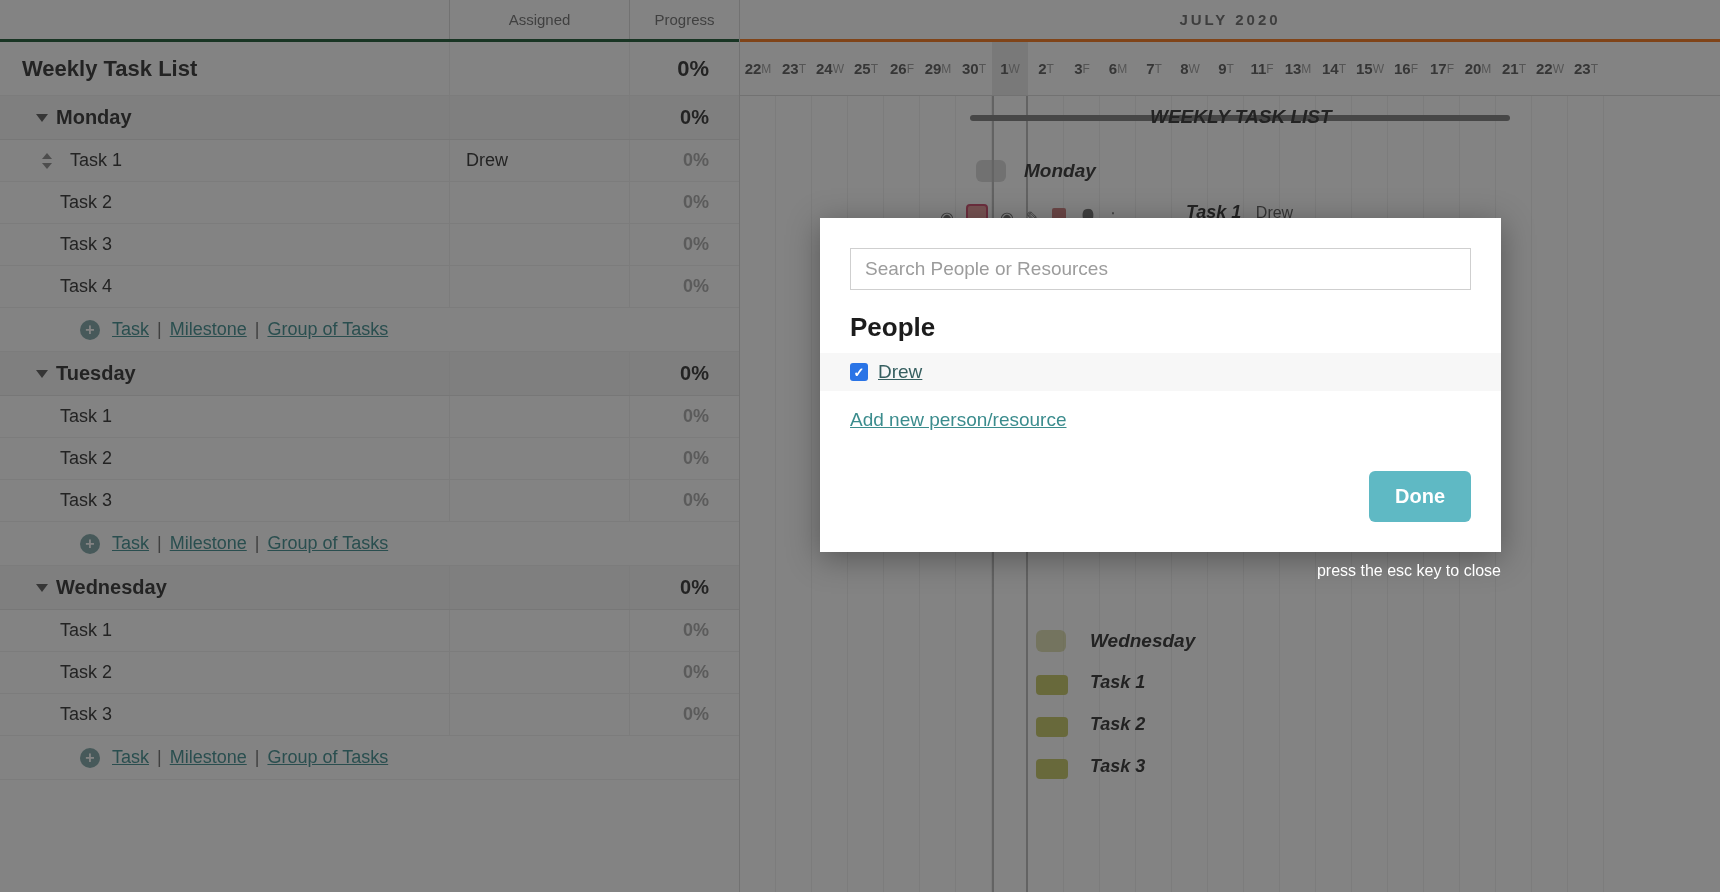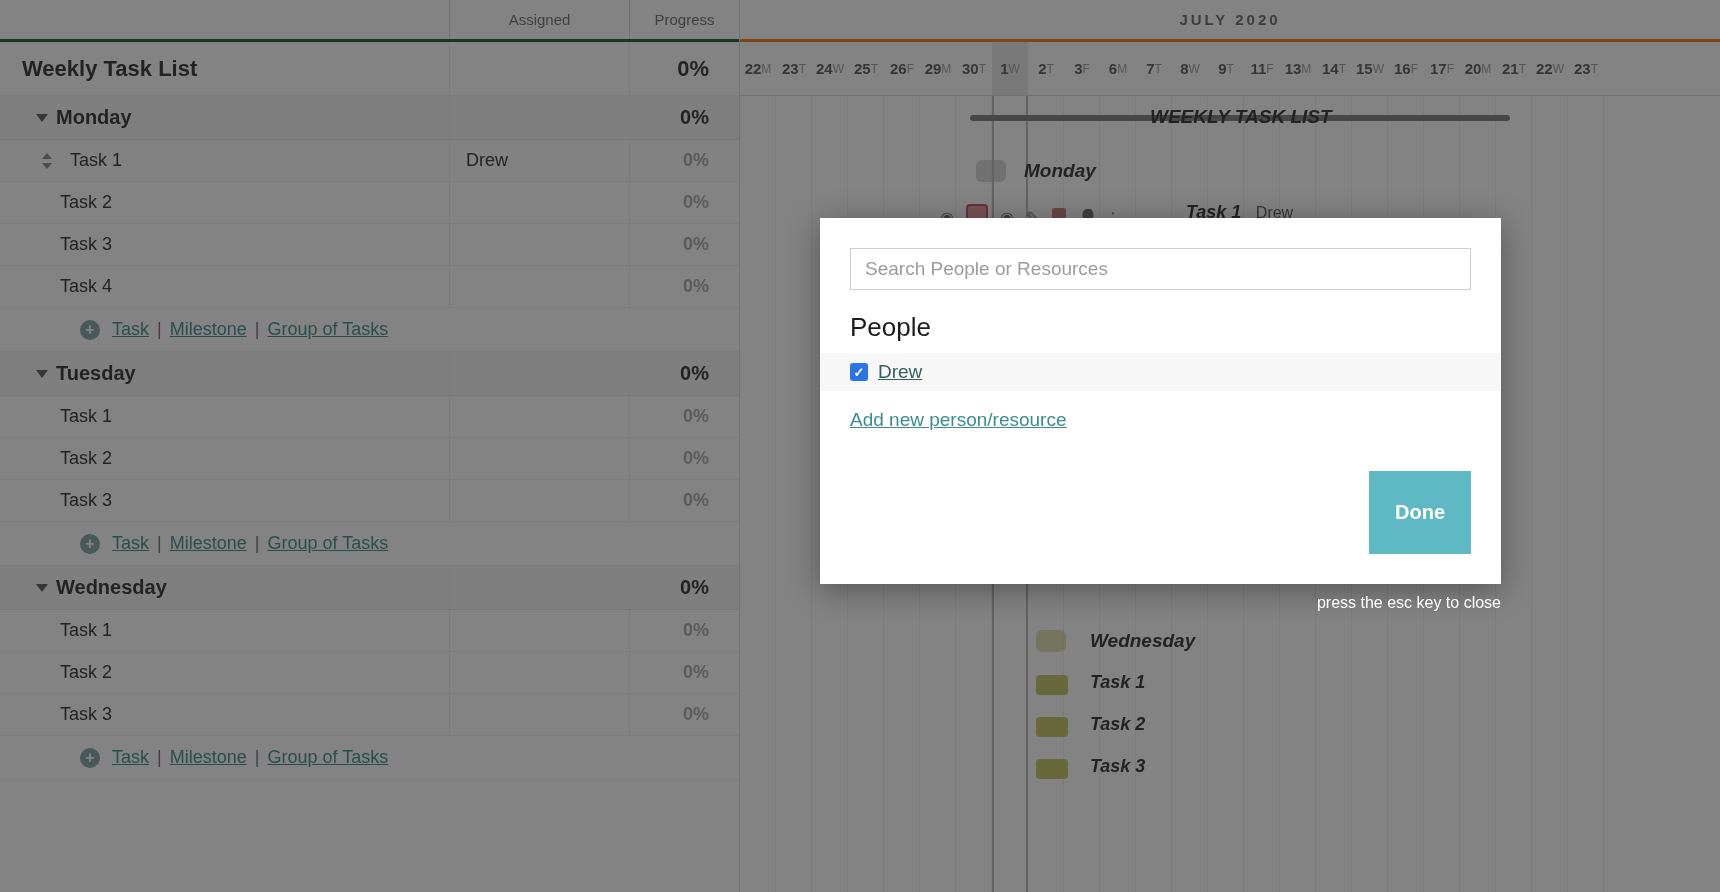--- a/index.html
+++ b/index.html
@@ -155,33 +155,33 @@
     position:absolute; left:820px; top:218px; width:681px;
     background:#fff; box-shadow:0 6px 30px rgba(0,0,0,.35);
     padding:30px; 
   }
   .search-input {
     width:100%; height:42px; border:1px solid #cfcfcf; padding:0 14px;
     font-size:19px; color:#888;
   }
   .search-input::placeholder{ color:#9c9c9c;}
   .section-title {
-    font-size:26px; font-weight:400; margin:22px 0 10px 0; color:#1c1c1c;
+    font-size:26px; font-weight:700; margin:22px 0 10px 0; color:#1c1c1c;
   }
   .person-row {
     display:flex; align-items:center; gap:10px; padding:8px 0; background:#f7f7f7; margin:0 -30px; padding-left:30px;
   }
   .checkbox {
     width:18px;height:18px;border-radius:3px;background:#2a74e6;display:flex;align-items:center;justify-content:center;color:#fff;font-size:13px;font-weight:700;
   }
   .person-name { color:#365f60; text-decoration:underline; font-size:19px; }
   .add-link { display:block; margin-top:18px; color:#3b8c8d; text-decoration:underline; font-size:19px;}
   .done-row { display:flex; justify-content:flex-end; margin-top:40px;}
   .done-btn {
-    background:#5fb9c4; color:#fff; border:none; padding:30px 26px; font-size:20px; font-weight:600;border-radius:0; cursor:pointer;
+    background:#5fb9c4; color:#fff; border:none; padding:14px 26px; font-size:20px; font-weight:600;border-radius:6px; cursor:pointer;
   }
   .esc-hint {
     position:absolute; right:0; top:100%; margin-top:10px; color:#fff; font-size:16px; padding-right:0;
   }
 </style>
 </head>
 <body>
 
 <div class="app">
 

